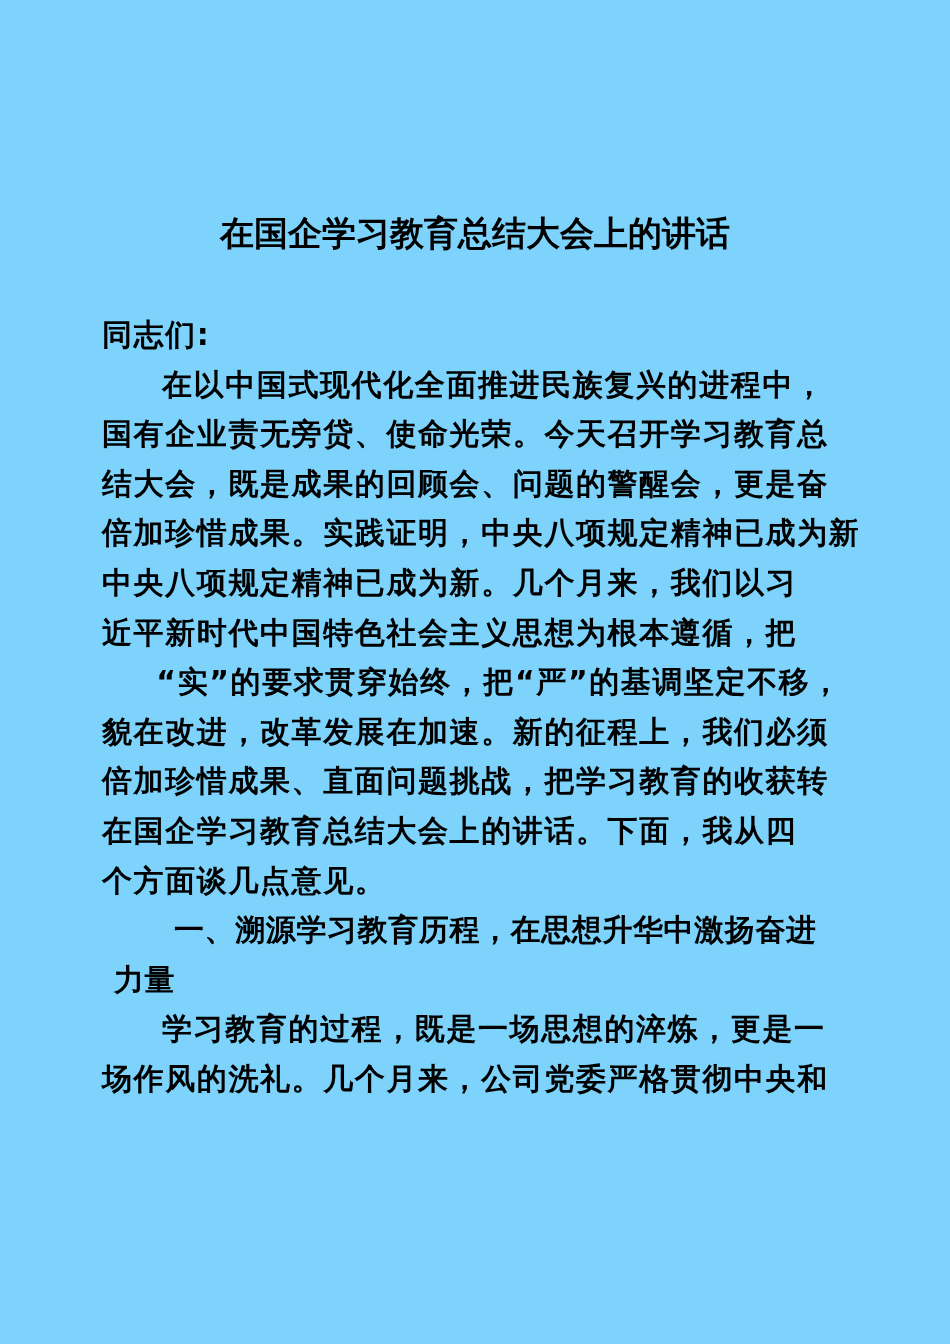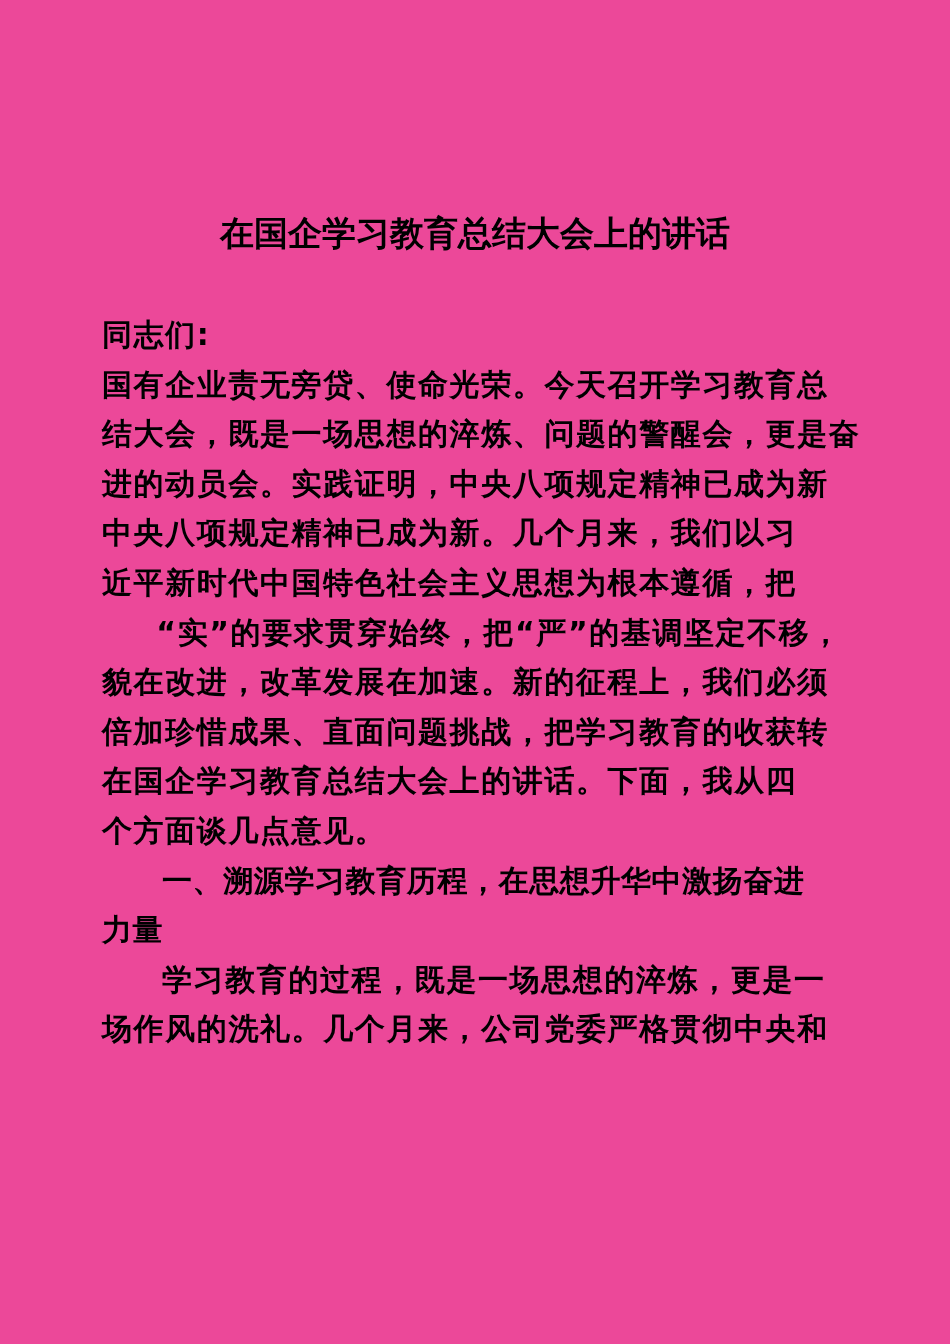--- a/index.html
+++ b/index.html
@@ -13,21 +13,21 @@
       position: relative;
       overflow: hidden;
       font-family: "DejaVu Serif", "Liberation Serif", serif;
       color: #000000;
     }
     .page {
       position: absolute;
       left: 0; top: 0;
       width: 950px;
       height: 1344px;
-      background: #ec4899;
+      background: #7dd3fc;
     }
     .title {
       position: absolute;
       top: 208px;
       left: 0;
       width: 950px;
       text-align: center;
       font-size: 34px;
       font-weight: bold;
       line-height: 50px;
@@ -48,37 +48,39 @@
       letter-spacing: 1.6px;
       font-family: "DejaVu Sans", "Liberation Sans", sans-serif;
       font-weight: bold;
     }
     .line.indent {
       padding-left: 60px;
     }
     .line.heading {
       font-weight: bold;
       letter-spacing: 0.6px;
+      margin-left: 12px;
     }
     .line.quote-start {
       padding-left: 4px;
       text-align: right;
     }
   </style>
 </head>
 <body>
 
 <div class="page">
   <div class="title">在国企学习教育总结大会上的讲话</div>
 
   <div class="body-text">
     <div class="line">同志们:</div>
+    <div class="line indent">在以中国式现代化全面推进民族复兴的进程中，</div>
     <div class="line">国有企业责无旁贷、使命光荣。今天召开学习教育总</div>
-    <div class="line">结大会，既是一场思想的淬炼、问题的警醒会，更是奋</div>
-    <div class="line">进的动员会。实践证明，中央八项规定精神已成为新</div>
+    <div class="line">结大会，既是成果的回顾会、问题的警醒会，更是奋</div>
+    <div class="line">倍加珍惜成果。实践证明，中央八项规定精神已成为新</div>
     <div class="line">中央八项规定精神已成为新。几个月来，我们以习</div>
     <div class="line">近平新时代中国特色社会主义思想为根本遵循，把</div>
     <div class="line quote-start">“实”的要求贯穿始终，把“严”的基调坚定不移，</div>
     <div class="line">貌在改进，改革发展在加速。新的征程上，我们必须</div>
     <div class="line">倍加珍惜成果、直面问题挑战，把学习教育的收获转</div>
     <div class="line">在国企学习教育总结大会上的讲话。下面，我从四</div>
     <div class="line">个方面谈几点意见。</div>
     <div class="line indent heading">一、溯源学习教育历程，在思想升华中激扬奋进</div>
     <div class="line heading">力量</div>
     <div class="line indent">学习教育的过程，既是一场思想的淬炼，更是一</div>

